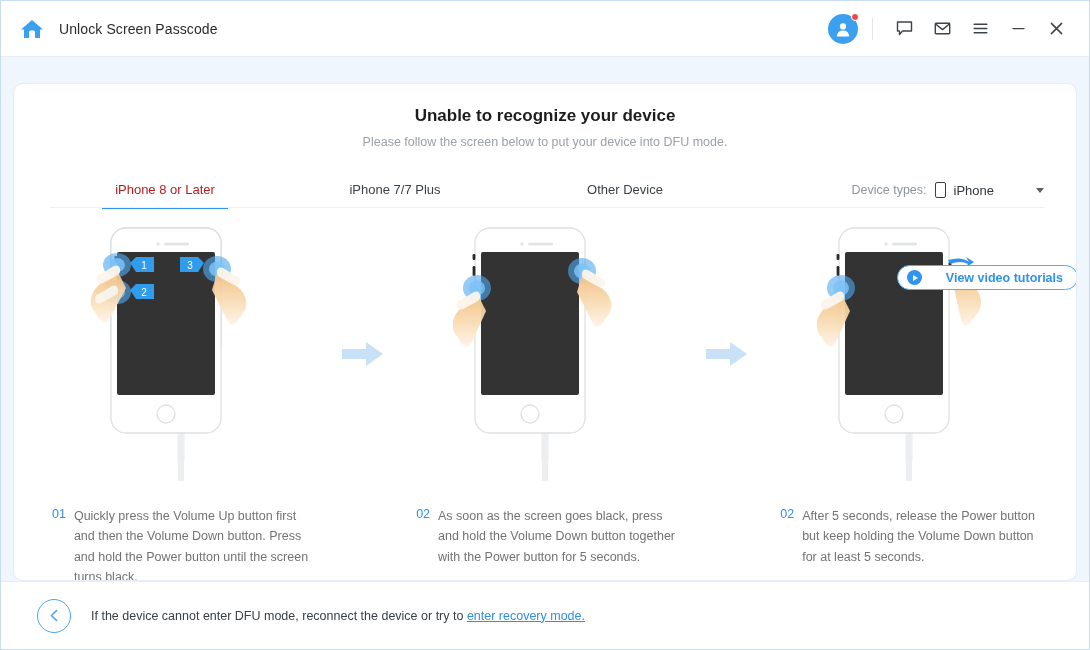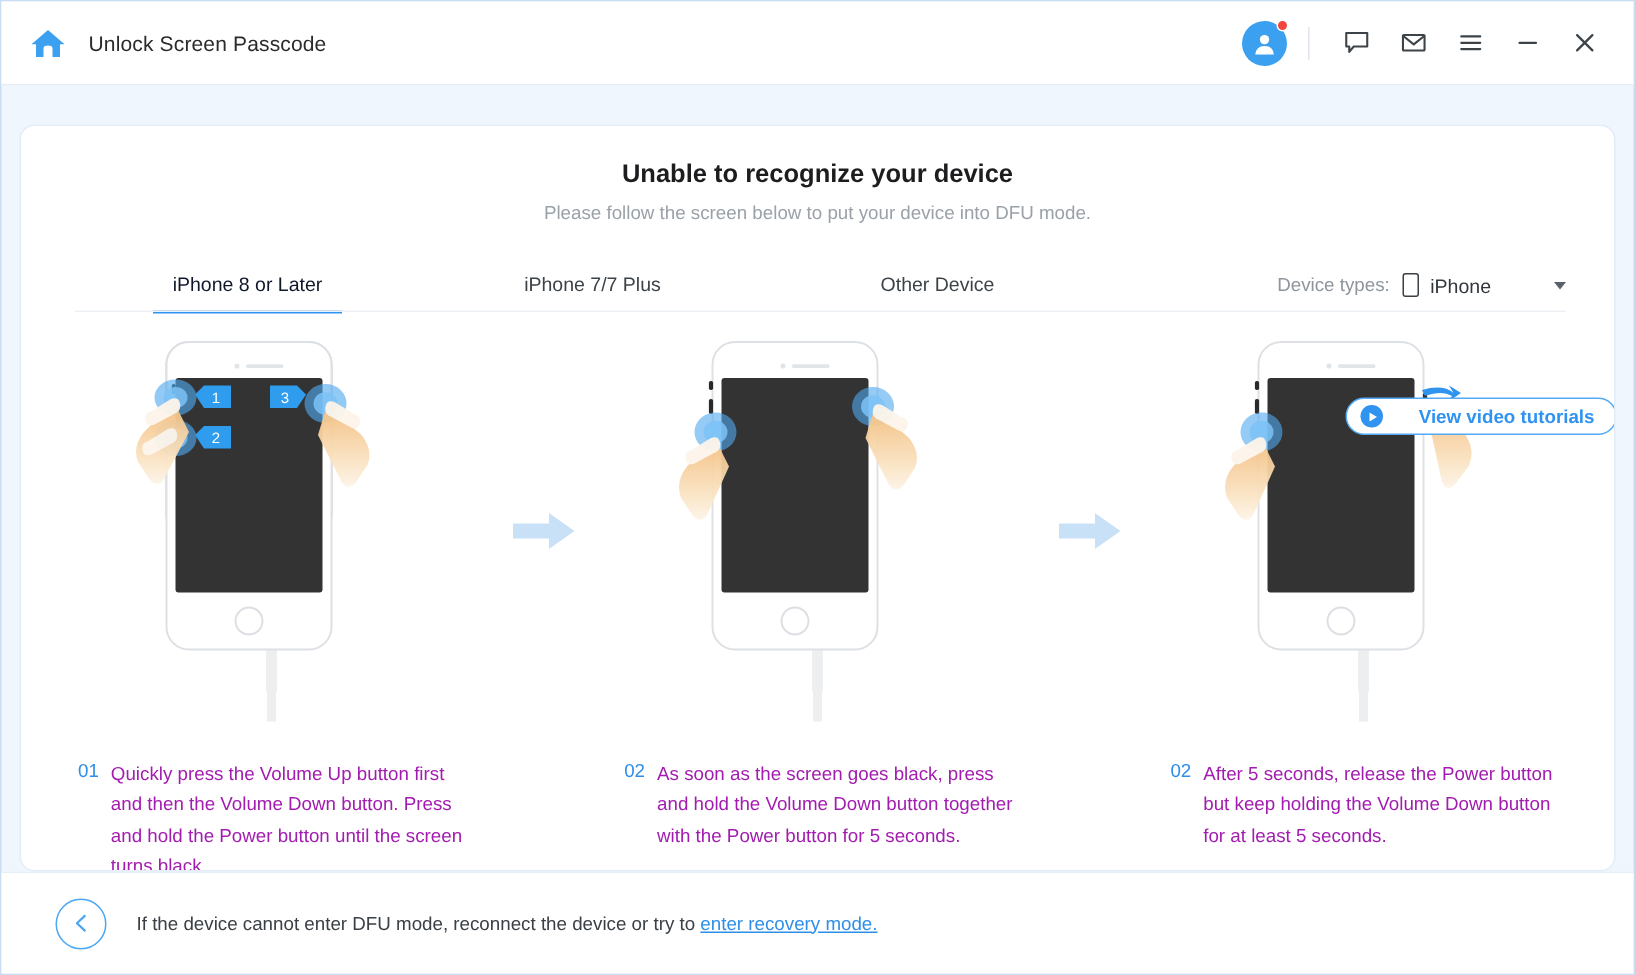--- a/index.html
+++ b/index.html
@@ -106,21 +106,21 @@
   .tabs { display: flex; align-items: flex-end; height: 100%; }
   .tab {
     font-size: 13px;
     color: #3c4348;
     padding: 0 0 11px 0;
     width: 230px;
     text-align: center;
     cursor: pointer;
     position: relative;
   }
-  .tab.active { color: #0f172a; }
+  .tab.active { color: #b91c1c; }
   .tab.active::after {
     content: "";
     position: absolute;
     left: 52px; right: 52px; bottom: -1px;
     height: 2px;
     background: #2f93ef;
   }
   .tabs-underline {
     position: absolute;
     left: 36px; right: 32px; bottom: 0;
@@ -214,21 +214,21 @@
     padding: 0 20px;
     margin-top: 10px;
   }
   .text-col { width: 300px; display: flex; gap: 8px; padding: 0 8px 0 18px; }
   .text-gap { width: 72px; }
   .step-num {
     font-size: 12.5px; color: #2f8fe8; flex: none; padding-top: 1px;
   }
   .step-body {
     font-size: 12.5px;
-    color: #a21caf;
+    color: #737373;
     line-height: 1.62;
   }
 
   
   .footer {
     height: 68px;
     min-height: 68px;
     background: #fff;
     border-top: 1px solid #e6eef7;
     display: flex;

